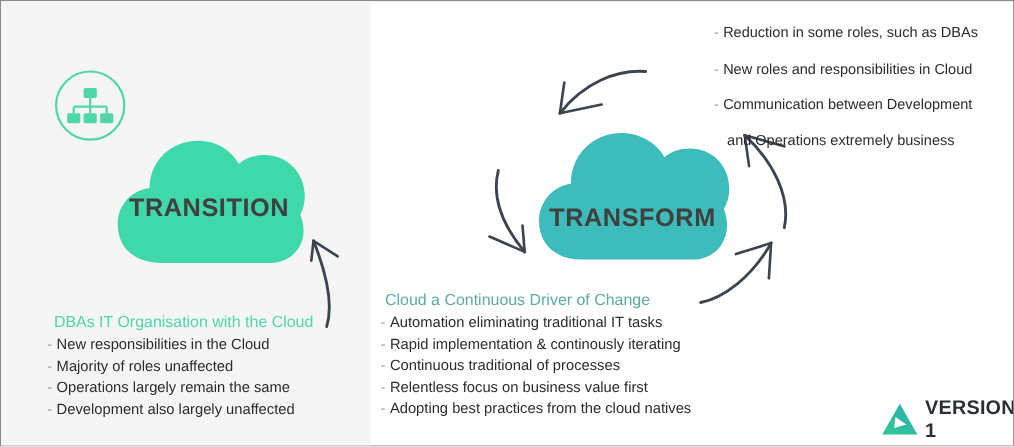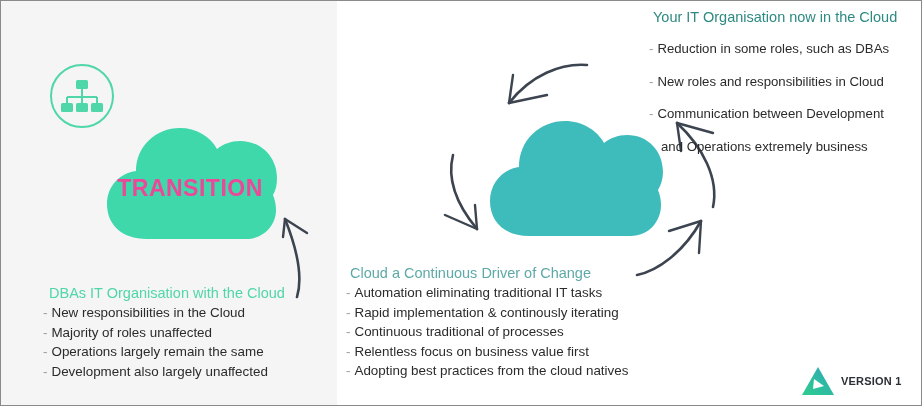--- a/index.html
+++ b/index.html
@@ -31,21 +31,21 @@
   
   .cloud {
     position: absolute;
   }
   .cloud svg { display: block; overflow: visible; }
   .cloud-label {
     position: absolute;
     left: 0;
     width: 100%;
     text-align: center;
-    color: #ec4899;
+    color: #404040;
     font-weight: bold;
     letter-spacing: 0.5px;
   }
 
   #cloud-transition { left: 100px; top: 113px; width: 178px; height: 125px; }
   #cloud-transition .cloud-label {
     top: 61px;
     font-size: 23px;
   }
 
@@ -106,21 +106,21 @@
     left: 800px;
     top: 362px;
     width: 114px;
     height: 36px;
     display: flex;
     align-items: center;
     gap: 6px;
   }
   #version1-logo svg { display: block; }
   #version1-wordmark {
-    font-size: 11px;
+    font-size: 18px;
     font-weight: bold;
     color: #2b2f36;
     letter-spacing: 0.2px;
   }
 </style>
 </head>
 <body>
 
 <div id="slide">
 
@@ -146,20 +146,21 @@
     <div class="cloud-label">TRANSITION</div>
   </div>
 
   <div class="cloud" id="cloud-transform">
     <svg viewBox="0 0 180 127" width="180" height="127" aria-hidden="true">
       <path d="M44,127 C19,127 5,112 5,92 C5,74 18,60 34,58 C34,31 55,12 80,12
                C97,12 112,21 119,34 C125,29 133,26 142,26 C163,26 178,42 178,63
                C178,70 176,76 173,81 C175,86 176,91 176,96 C176,113 163,127 146,127 Z" fill="#3ebcbc"></path>
     </svg>
 
+    <div class="cloud-label">TRANSFORM</div>
   </div>
 
   <div class="arrow" id="arrow-transition-up">
     <svg viewBox="0 0 56 98" width="56" height="98" aria-hidden="true">
       <path d="M24,96 C30,76 24,48 12,18" fill="none" stroke="#3c4450" stroke-width="2.6" stroke-linecap="round"></path>
       <path d="M12,18 L10,36" fill="none" stroke="#3c4450" stroke-width="2.4" stroke-linecap="round"></path>
       <path d="M12,18 L34,32" fill="none" stroke="#3c4450" stroke-width="2.4" stroke-linecap="round"></path>
     </svg>
   </div>
 
@@ -210,21 +211,20 @@
     <ul class="tb-list">
       <li><span class="dash">-</span><span>Automation eliminating traditional IT tasks</span></li>
       <li><span class="dash">-</span><span>Rapid implementation &amp; continously iterating</span></li>
       <li><span class="dash">-</span><span>Continuous traditional of processes</span></li>
       <li><span class="dash">-</span><span>Relentless focus on business value first</span></li>
       <li><span class="dash">-</span><span>Adopting best practices from the cloud natives</span></li>
     </ul>
   </div>
 
   <div class="text-block" id="block-now-cloud">
-    <div class="tb-heading">Your IT Organisation now in the Cloud</div>
     <ul class="tb-list">
       <li><span class="dash">-</span><span>Reduction in some roles, such as DBAs</span></li>
       <li><span class="dash">-</span><span>New roles and responsibilities in Cloud</span></li>
       <li><span class="dash">-</span><span>Communication between Development</span></li>
       <li class="cont"><span>and Operations extremely business</span></li>
     </ul>
   </div>
 
   <div id="version1-logo">
     <span>

